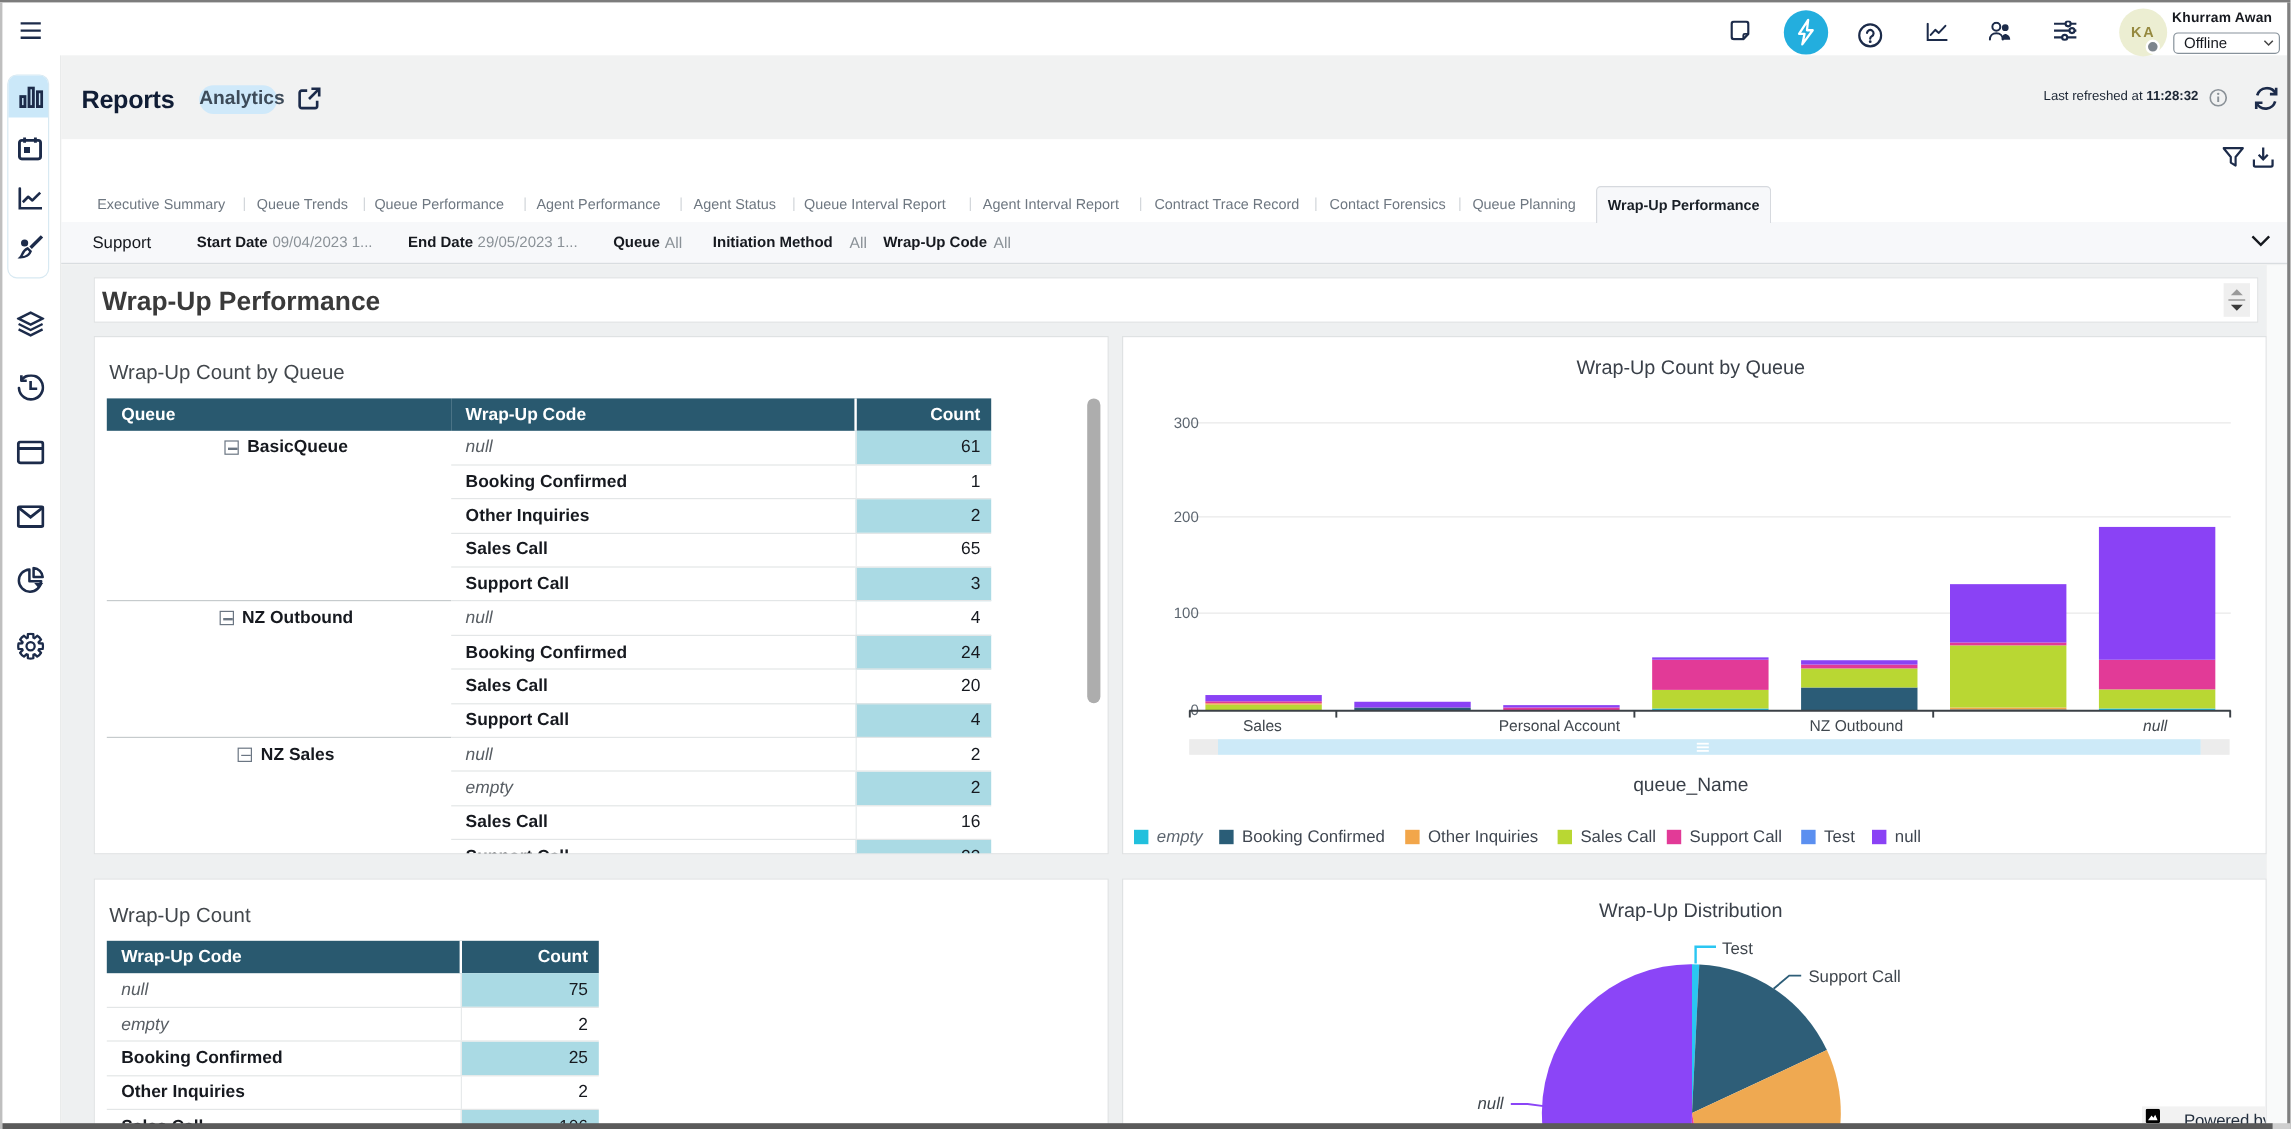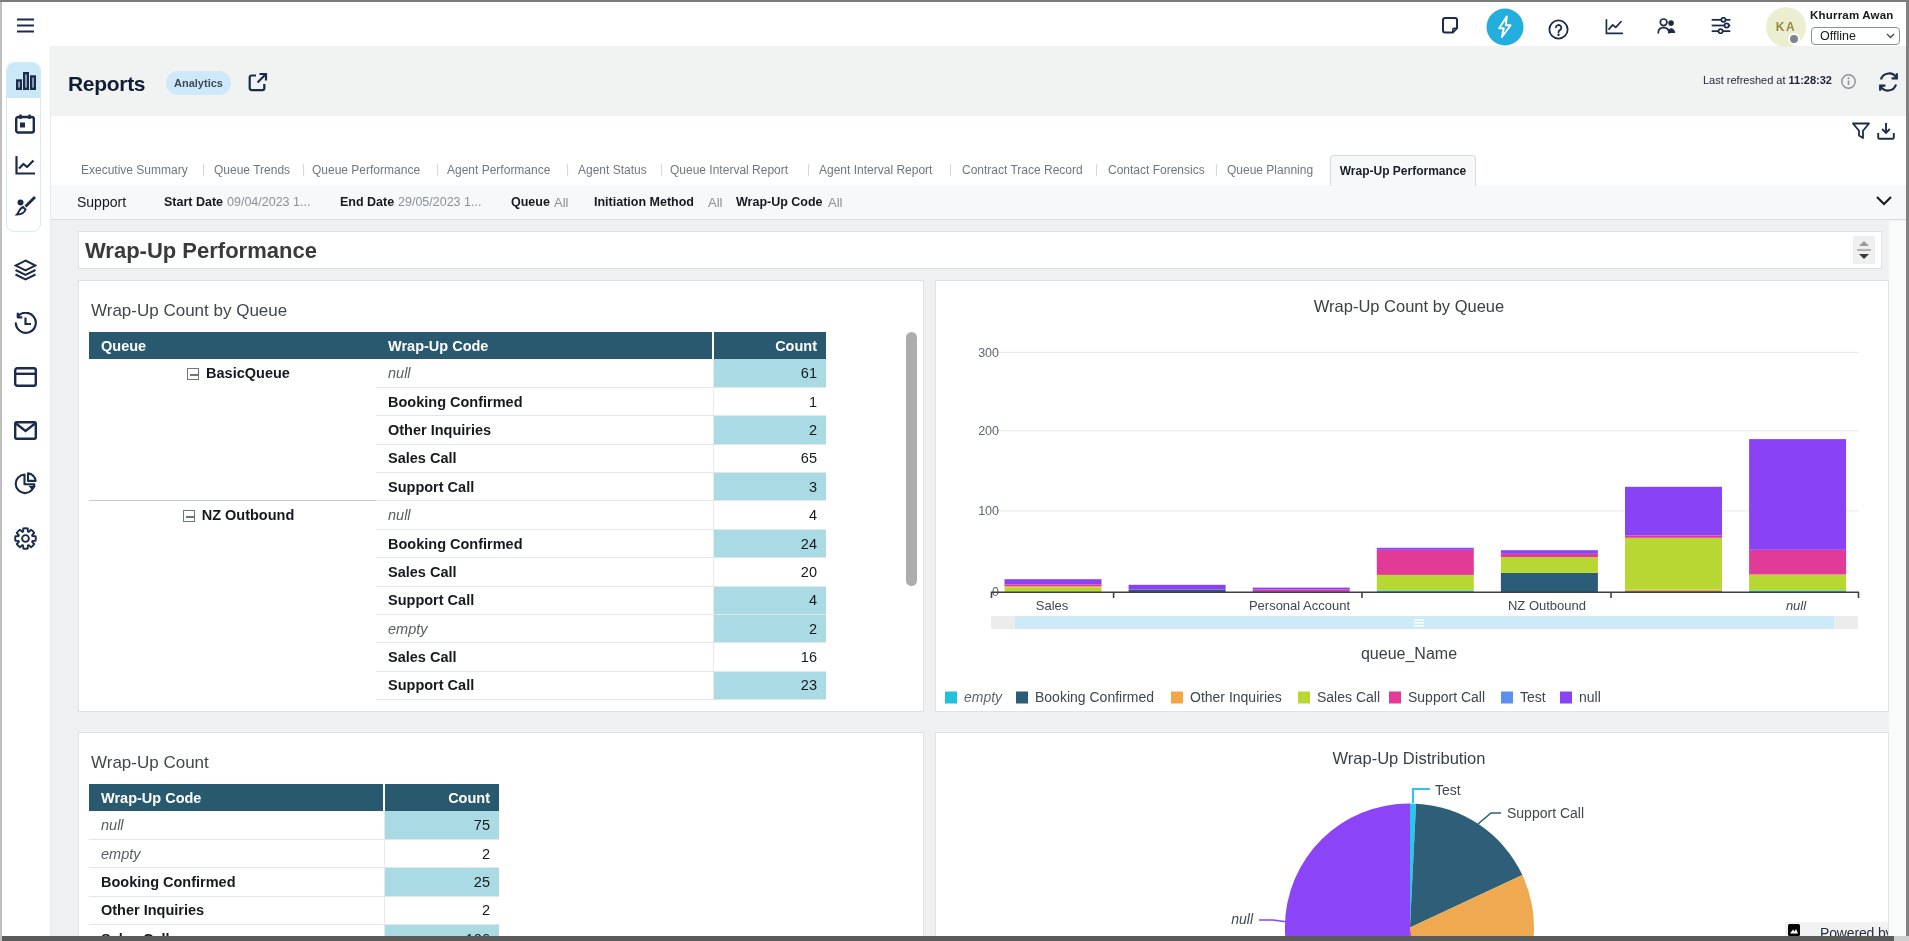--- a/index.html
+++ b/index.html
@@ -16,21 +16,21 @@
 
 #topbar { left:2px; top:2px; width:1904px; height:44px; background:#fff; z-index:10; }
 
 #sidebar { left:2px; top:46px; width:49px; height:890px; background:#fff; border-right:1px solid #e9ebeb; z-index:9; }
 #navgroup { position:absolute; left:4px; top:16px; width:35px; height:170px; border:1px solid #d8e9f2; border-radius:8px; background:#fff; }
 .navactive { position:absolute; left:0px; top:0px; width:33px; height:35px; background:#cbe8f9; border-radius:7px 7px 0 0; }
 
 #main { left:51px; top:46px; width:1855px; height:891px; background:#f1f2f2; z-index:1; }
 
 #reports { left:68px; top:72px; font-size:21px; font-weight:bold; color:#101d35; letter-spacing:-0.3px; z-index:11; position:absolute;}
-#badge { left:166px; top:71px; width:65px; height:24px; background:#cfe9fa; border-radius:12px; text-align:center; line-height:24px; font-size:11px; font-weight:bold; color:#3d4b59; z-index:11; position:absolute;}
+#badge { left:166px; top:71px; width:65px; height:24px; background:#cfe9fa; border-radius:12px; text-align:right; line-height:24px; font-size:16px; font-weight:bold; color:#3d4b59; z-index:11; position:absolute;}
 #lastref { right:77px; top:74px; font-size:11px; color:#1c2634; z-index:11; position:absolute;}
 
 #tabs { left:0; top:0; z-index:11; position:absolute; white-space:nowrap; font-size:12px; color:#6e7781;}
 #tabwhite { position:absolute; left:51px; top:116px; width:1855px; height:69px; background:#fff; z-index:8; }
 #activetab { left:1330px; top:155px; width:146px; height:31px; background:#f7f8fa; border:1px solid #d6d9de; border-bottom:none; border-radius:4px 4px 0 0; z-index:12; position:absolute; text-align:center; line-height:30px; font-size:12px; font-weight:bold; color:#191f26;}
 
 #controls { left:51px; top:185px; width:1855px; height:35px; background:#f7f8fa; border-bottom:1px solid #d9dde0; z-index:10; position:absolute; font-size:14px; color:#16191f;}
 
 #dash { left:51px; top:221px; width:1838px; height:716px; background:#eef0f1; z-index:5; position:absolute; }
 .panel { position:absolute; background:#fff; border:1px solid #dfe2e3; }
@@ -307,20 +307,25 @@
             </tr>
         <tr>
               <td class="qcell"></td>
               <td class="bb bold">Sales Call</td>
               <td class="bb cnt">20</td>
             </tr>
         <tr>
               <td class="qcell"></td>
               <td class="bb bold">Support Call</td>
               <td class="bb cnt hl">4</td>
+            </tr>
+        <tr class="gtop">
+              <td class="qcell"><span class="mins"></span><span class="grp">NZ Sales</span></td>
+              <td class="bb ital">null</td>
+              <td class="bb cnt">2</td>
             </tr>
         <tr>
               <td class="qcell"></td>
               <td class="bb ital">empty</td>
               <td class="bb cnt hl">2</td>
             </tr>
         <tr>
               <td class="qcell"></td>
               <td class="bb bold">Sales Call</td>
               <td class="bb cnt">16</td>

